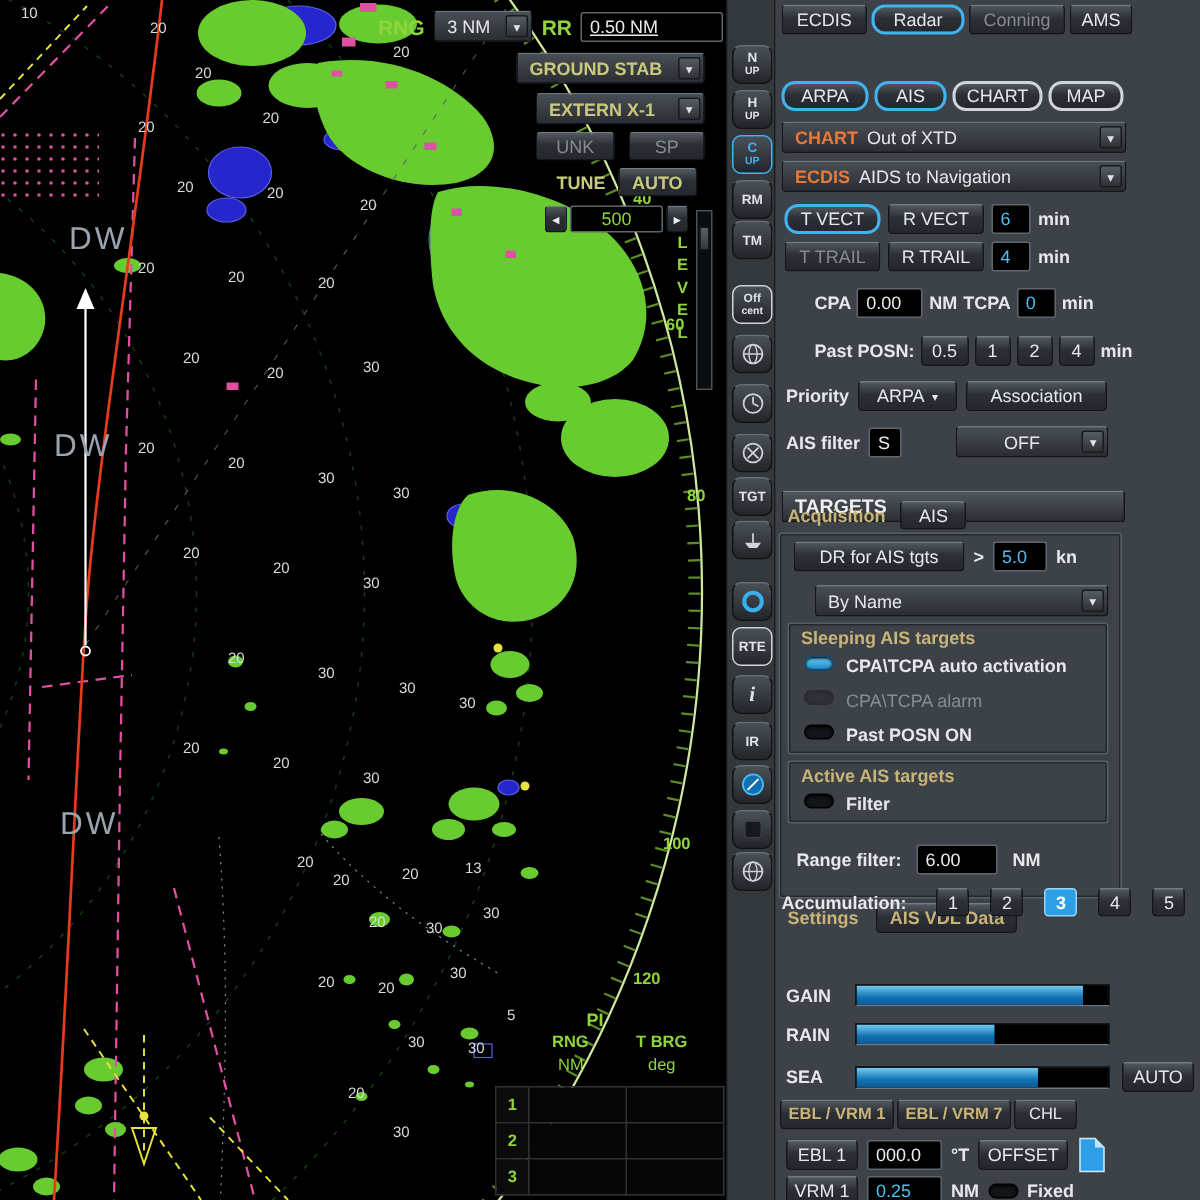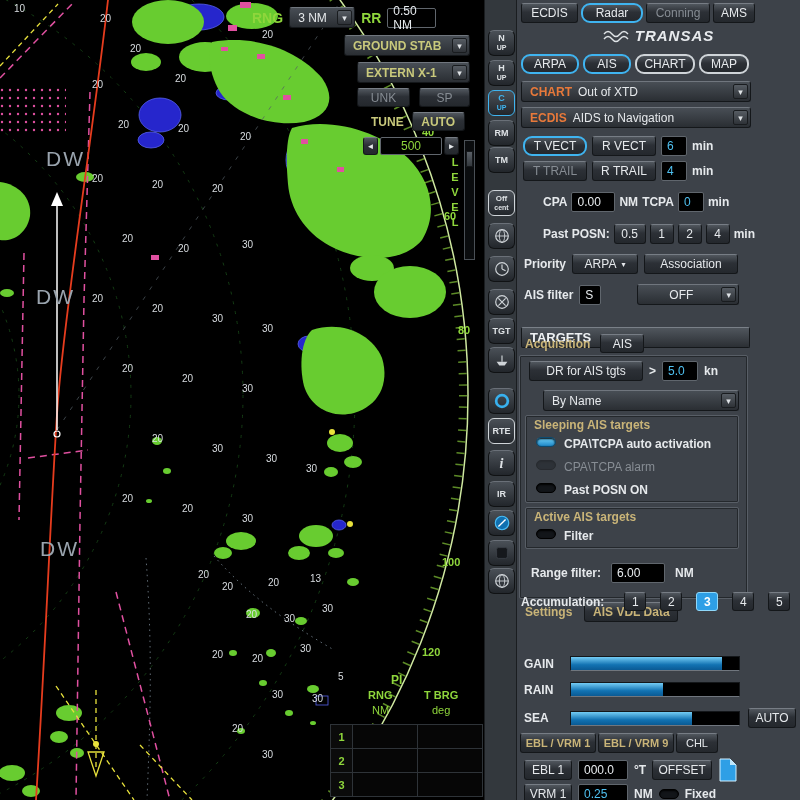--- a/index.html
+++ b/index.html
@@ -257,21 +257,21 @@
     </svg>
 
     
     <div class="prow" style="top:7px;left:252px;gap:6px;" data-name="range-row">
       <span class="glabel" data-name="rng-label">RNG</span>
       <div class="dd" style="width:66px;" data-name="range-select">
         <span data-name="range-value">3 NM</span>
         <span class="arrow" data-name="chevron-down-icon">▾</span>
       </div>
       <span class="glabel" data-name="rr-label">RR</span>
-      <div class="valbox" style="width:49px;" data-name="range-rings-value">0.50 NM</div>
+      <div class="valbox" style="width:95px;text-decoration:underline;" data-name="range-rings-value">0.50 NM</div>
     </div>
     <div class="prow" style="top:35px;left:344px;" data-name="stab-row">
       <div class="dd" style="width:126px;" data-name="stabilization-select">
         <span class="olabel" data-name="stab-value">GROUND STAB</span>
         <span class="arrow" data-name="chevron-down-icon">▾</span>
       </div>
     </div>
     <div class="prow" style="top:62px;left:357px;" data-name="extern-row">
       <div class="dd" style="width:113px;" data-name="extern-source-select">
         <span class="olabel" data-name="extern-value">EXTERN X-1</span>
@@ -408,26 +408,20 @@
     </div>
   </div>
 
   <div id="right-panel" data-name="control-panel">
     <div class="prow" style="top:3px;gap:3px;" data-name="app-tabs">
       <button class="btn" style="width:57px;" data-name="tab-ecdis">ECDIS</button>
       <button class="btn accent" style="width:62px;" data-name="tab-radar">Radar</button>
       <button class="btn dim" style="width:64px;" data-name="tab-conning">Conning</button>
       <button class="btn" style="width:42px;" data-name="tab-ams">AMS</button>
     </div>
-    <div class="prow brand" style="top:27px;left:0;width:283px;" data-name="brand-logo">
-      <svg width="26" height="14" viewBox="0 0 26 14" data-name="wave-icon">
-          <path d="M1,5 q4,-5 8,0 t8,0 t8,0 M1,10 q4,-5 8,0 t8,0 t8,0" stroke="#dfe3e6" fill="none" stroke-width="1.4"></path>
-        </svg>
-      <span data-name="brand-name">TRANSAS</span>
-    </div>
     <div class="prow" style="top:54px;gap:4px;" data-name="mode-buttons">
       <button class="btn accent" style="width:58px;" data-name="arpa-button">ARPA</button>
       <button class="btn accent" style="width:48px;" data-name="ais-button">AIS</button>
       <button class="btn white-ring" style="width:60px;" data-name="chart-button">CHART</button>
       <button class="btn white-ring" style="width:50px;" data-name="map-button">MAP</button>
     </div>
     <div class="prow" style="top:81px;" data-name="chart-dropdown-row">
       <div class="dd" style="width:230px;" data-name="chart-alerts-select">
         <span class="lab" data-name="chart-label">CHART</span>
         <span data-name="chart-value">Out of XTD</span>
@@ -558,21 +552,21 @@
     </div>
     <div class="prow" style="top:708px;left:7px;gap:8px;" data-name="sea-row">
       <span class="wlabel b" style="width:38px;" data-name="sea-label">SEA</span>
       <div class="slider" data-name="sea-slider">
           <div class="fill" style="width: 72%;"></div>
         </div>
       <button class="btn" style="width:48px;" data-name="sea-auto-button">AUTO</button>
     </div>
     <div class="prow" style="top:733px;left:3px;gap:2px;" data-name="ebl-vrm-tabs">
       <button class="btn amber-t" style="width:76px;font-size:11px;" data-name="tab-ebl-vrm-1">EBL / VRM 1</button>
-      <button class="btn amber-t dim" style="width:76px;font-size:11px;" data-name="tab-ebl-vrm-2">EBL / VRM 9</button>
+      <button class="btn amber-t dim" style="width:76px;font-size:11px;" data-name="tab-ebl-vrm-2">EBL / VRM 7</button>
       <button class="btn" style="width:42px;font-size:11px;" data-name="tab-chl">CHL</button>
     </div>
     <div class="prow" style="top:757px;left:7px;gap:6px;" data-name="ebl-row">
       <button class="btn" style="width:48px;" data-name="ebl1-button">EBL 1</button>
       <div class="valbox" style="width:50px;" data-name="ebl1-value">000.0</div>
       <span class="wlabel b" data-name="ebl1-unit">°T</span>
       <button class="btn" style="width:60px;" data-name="offset-button">OFFSET</button>
       <svg width="20" height="26" viewBox="0 0 20 26" data-name="note-icon">
           <path d="M2,2 h10 l6,6 v16 h-16 z" fill="#2e9fe6" stroke="#d0eeff"></path>
           <path d="M12,2 l6,6 h-6 z" fill="#bfe6fa"></path>

